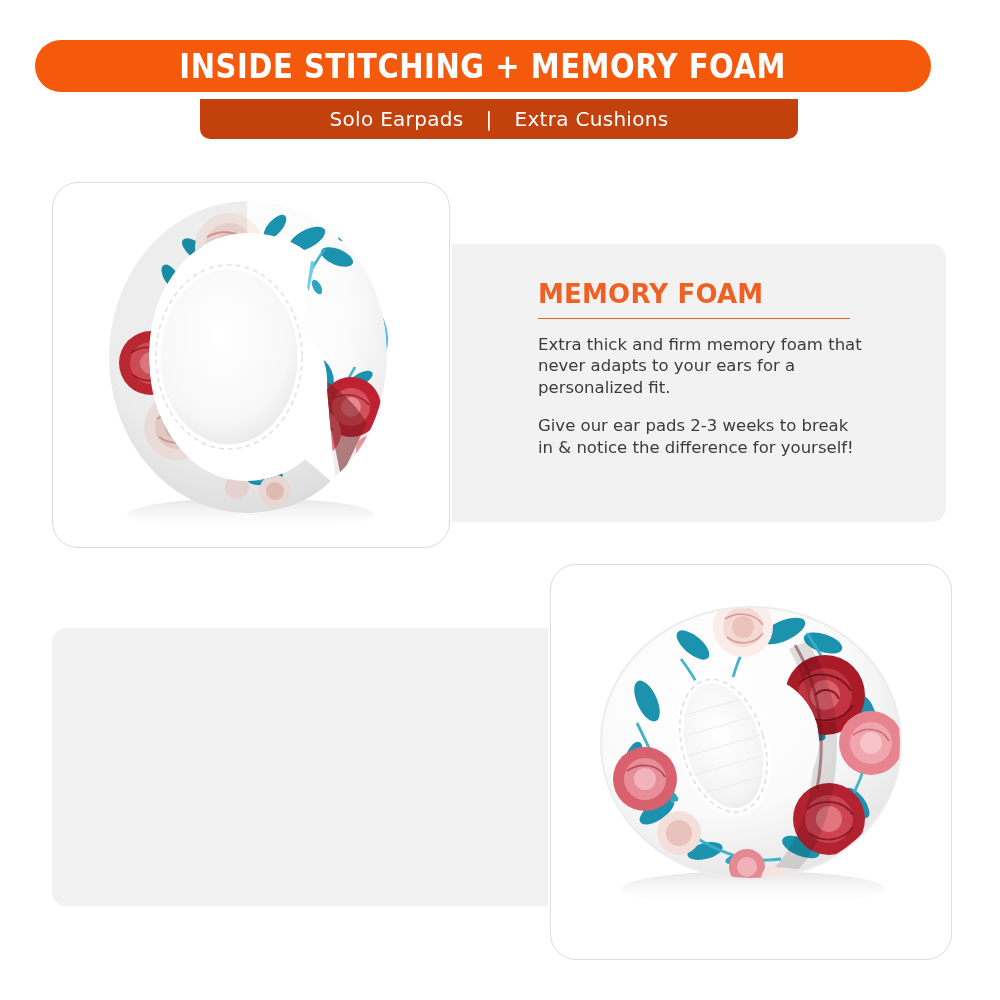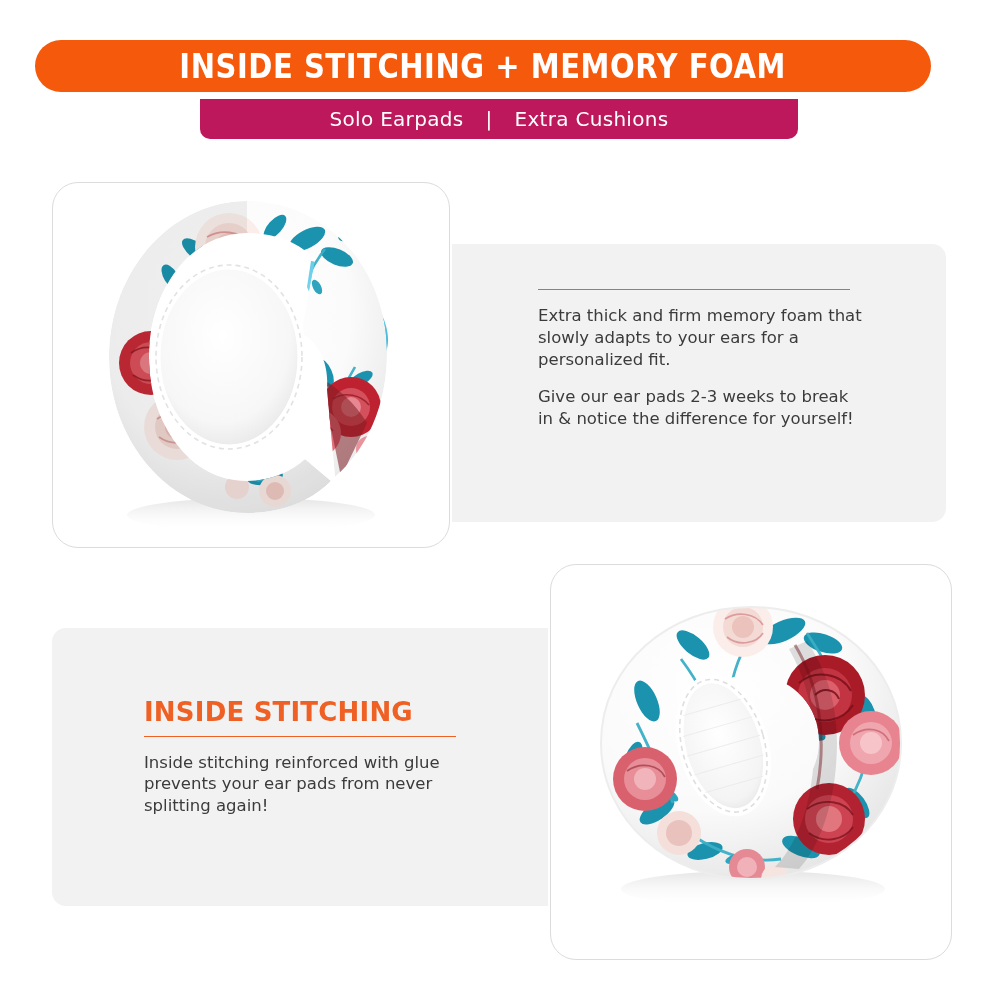--- a/index.html
+++ b/index.html
@@ -44,21 +44,21 @@
     transform: scaleX(0.88);
     transform-origin: center;
   }
 
   .subtitle-bar {
     position: absolute;
     left: 200px;
     top: 99px;
     width: 598px;
     height: 40px;
-    background: #be185d;
+    background: #c2410c;
     border-radius: 0 0 10px 10px;
     display: flex;
     align-items: center;
     justify-content: center;
     z-index: 4;
   }
   .subtitle-inner {
     display: flex;
     align-items: center;
     color: #ffffff;
@@ -510,24 +510,20 @@
             <line x1="110" y1="160" x2="186" y2="160"></line>
             <line x1="112" y1="180" x2="184" y2="180"></line>
             <line x1="118" y1="200" x2="178" y2="200"></line>
           </g>
         </g>
       </svg>
     </div>
   </div>
 
   <div class="text-block tb-memory">
+    <h2 class="block-title">MEMORY FOAM</h2>
     <div class="title-rule rule-memory"></div>
-    <p class="block-para">Extra thick and firm memory foam that slowly adapts to your ears for a personalized fit.</p>
+    <p class="block-para">Extra thick and firm memory foam that never adapts to your ears for a personalized fit.</p>
     <p class="block-para">Give our ear pads 2-3 weeks to break in &amp; notice the difference for yourself!</p>
   </div>
 
-  <div class="text-block tb-stitch">
-    <h2 class="block-title">INSIDE STITCHING</h2>
-    <div class="title-rule rule-stitch"></div>
-    <p class="block-para">Inside stitching reinforced with glue prevents your ear pads from never splitting again!</p>
-  </div>
 
 </div>
 
 </body></html>

